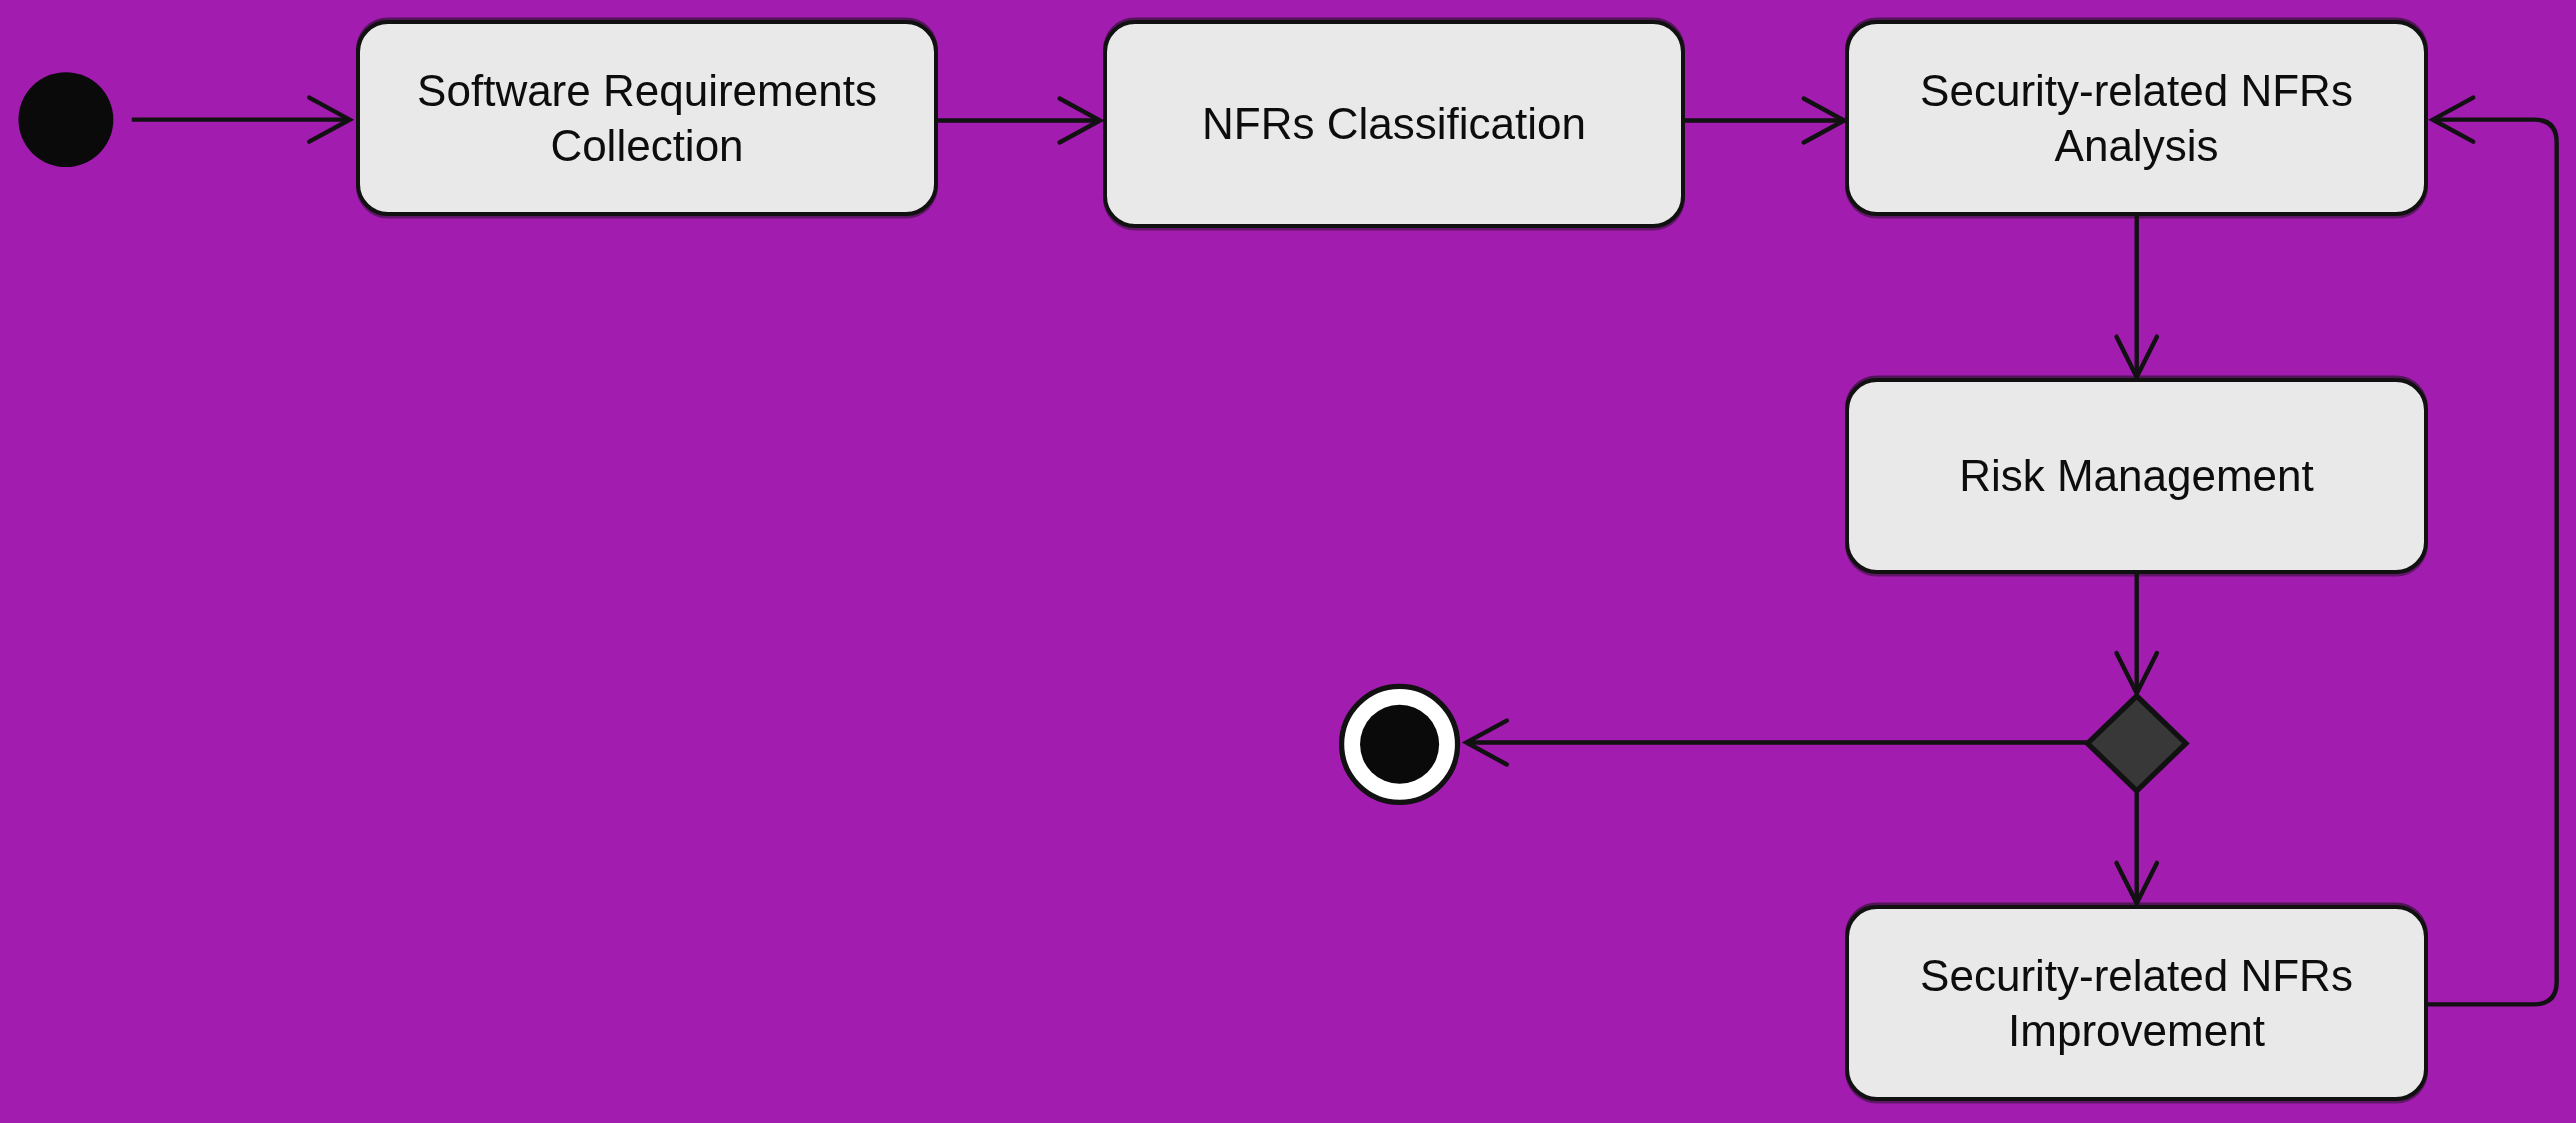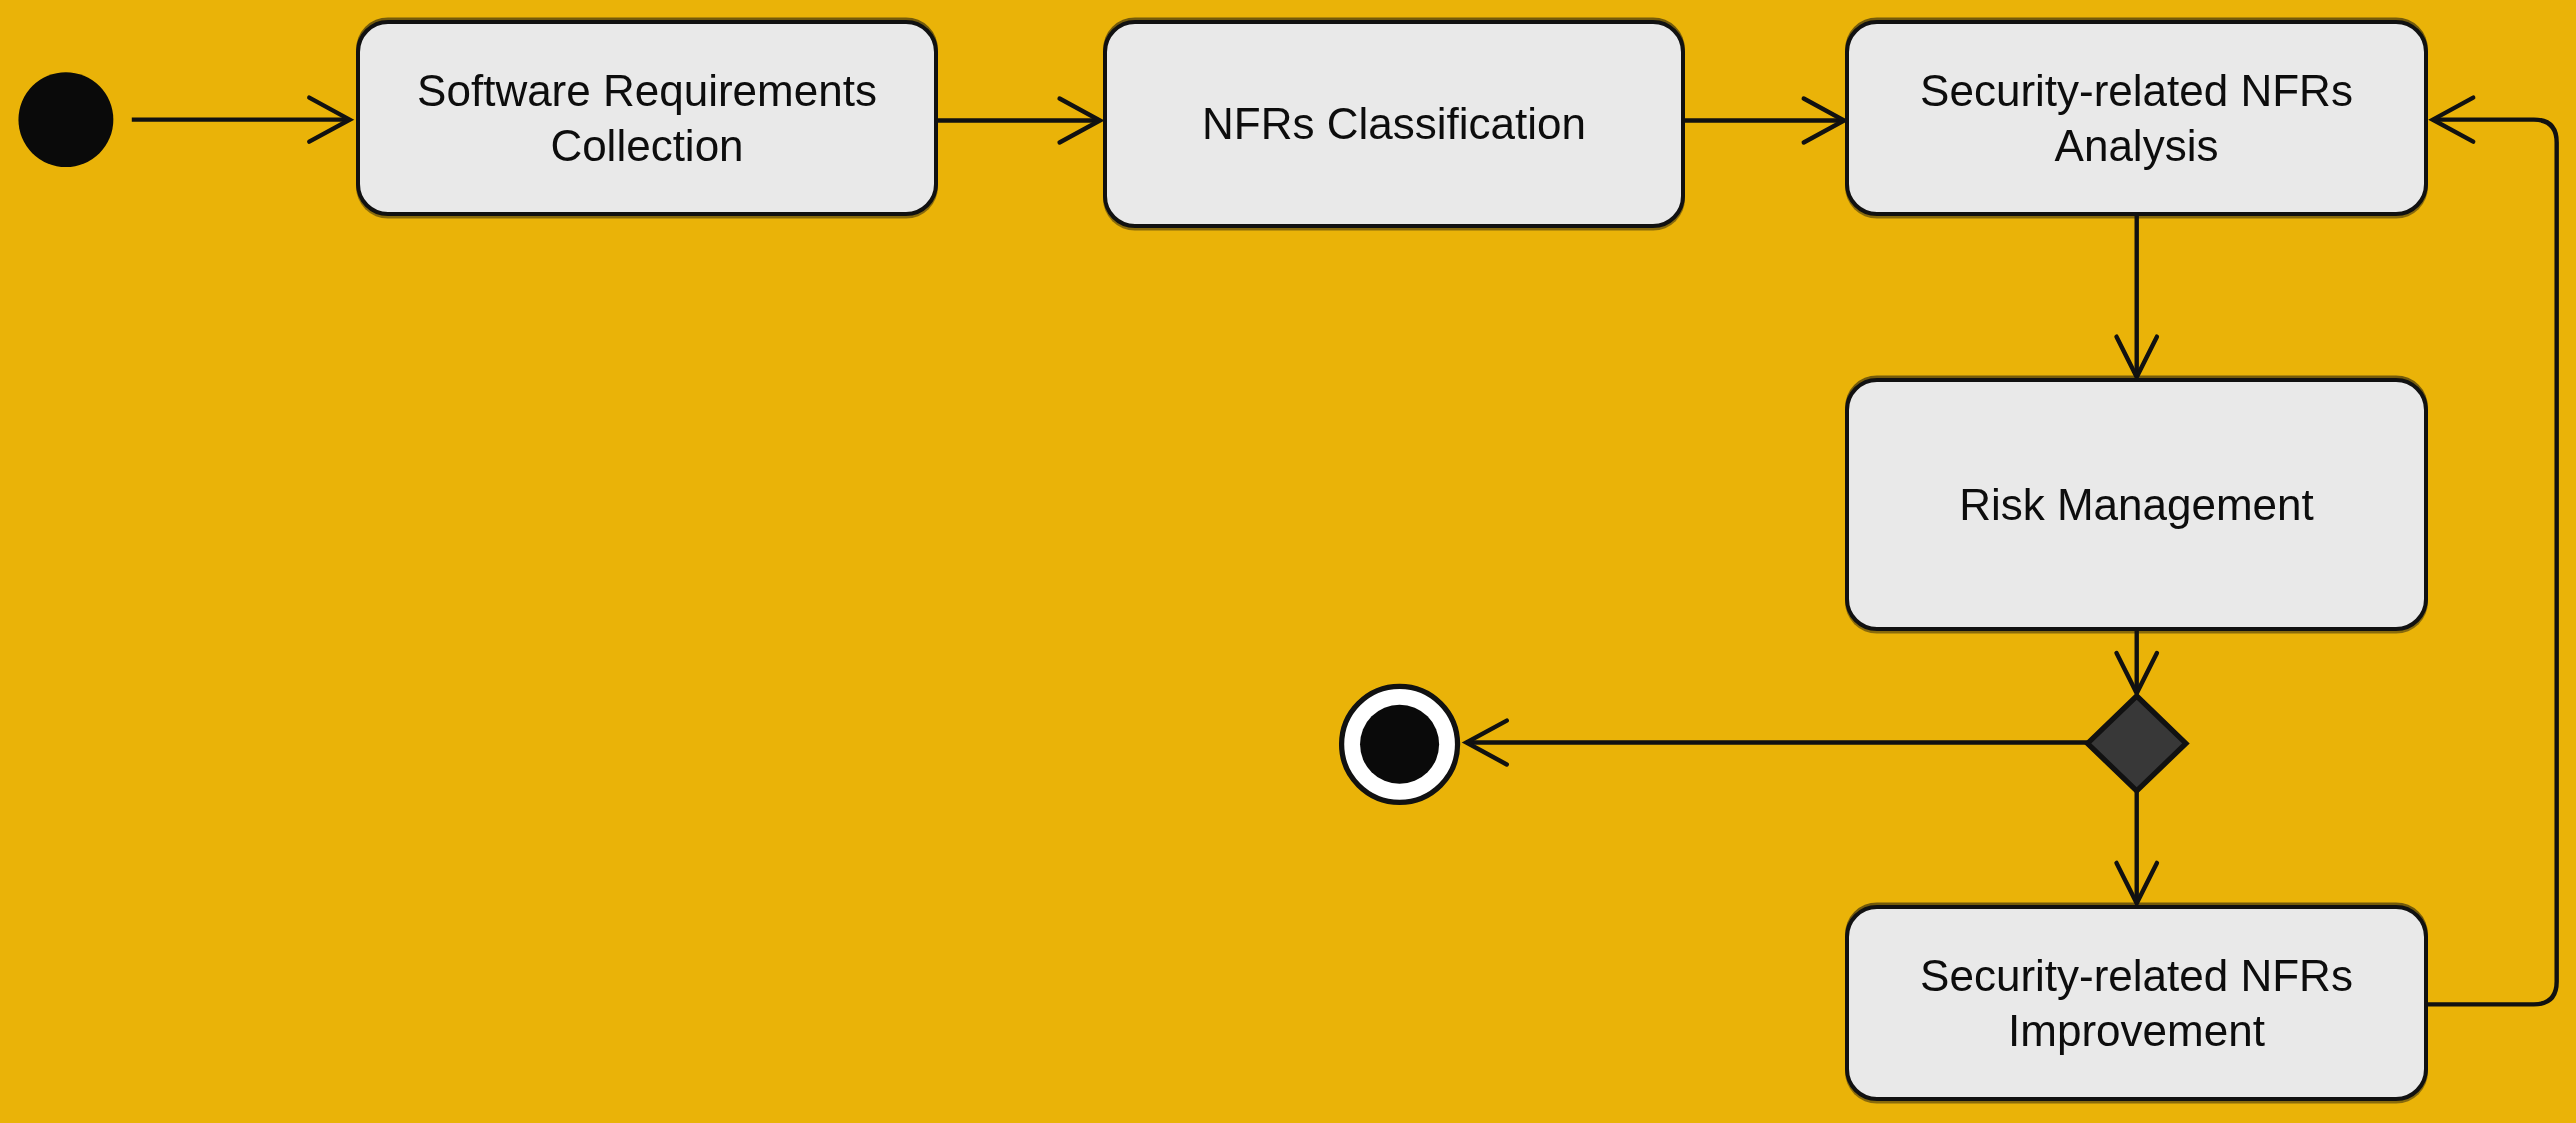--- a/index.html
+++ b/index.html
@@ -4,21 +4,21 @@
 <style>
   html, body {
     margin: 0;
     padding: 0;
     background: #ffffff;
   }
   .canvas {
     position: relative;
     width: 2576px;
     height: 1124px;
-    background: #eab308;
+    background: #a21caf;
     overflow: hidden;
     font-family: "Liberation Sans", sans-serif;
   }
   .edges-layer {
     position: absolute;
     left: 0;
     top: 0;
     width: 2576px;
     height: 1124px;
   }
@@ -99,21 +99,21 @@
 
   <div class="activity" style="left:1103px; top:20px; width:582px; height:208px;">
     <span class="label">NFRs Classification</span>
   </div>
 
   <div class="activity" style="left:1845px; top:20px; width:583px; height:196px;">
     <span class="label">Security-related NFRs
 Analysis</span>
   </div>
 
-  <div class="activity" style="left:1845px; top:378px; width:583px; height:253px;">
+  <div class="activity" style="left:1845px; top:378px; width:583px; height:196px;">
     <span class="label">Risk Management</span>
   </div>
 
   <div class="activity" style="left:1845px; top:905px; width:583px; height:196px;">
     <span class="label">Security-related NFRs
 Improvement</span>
   </div>
 
 </div>
 

